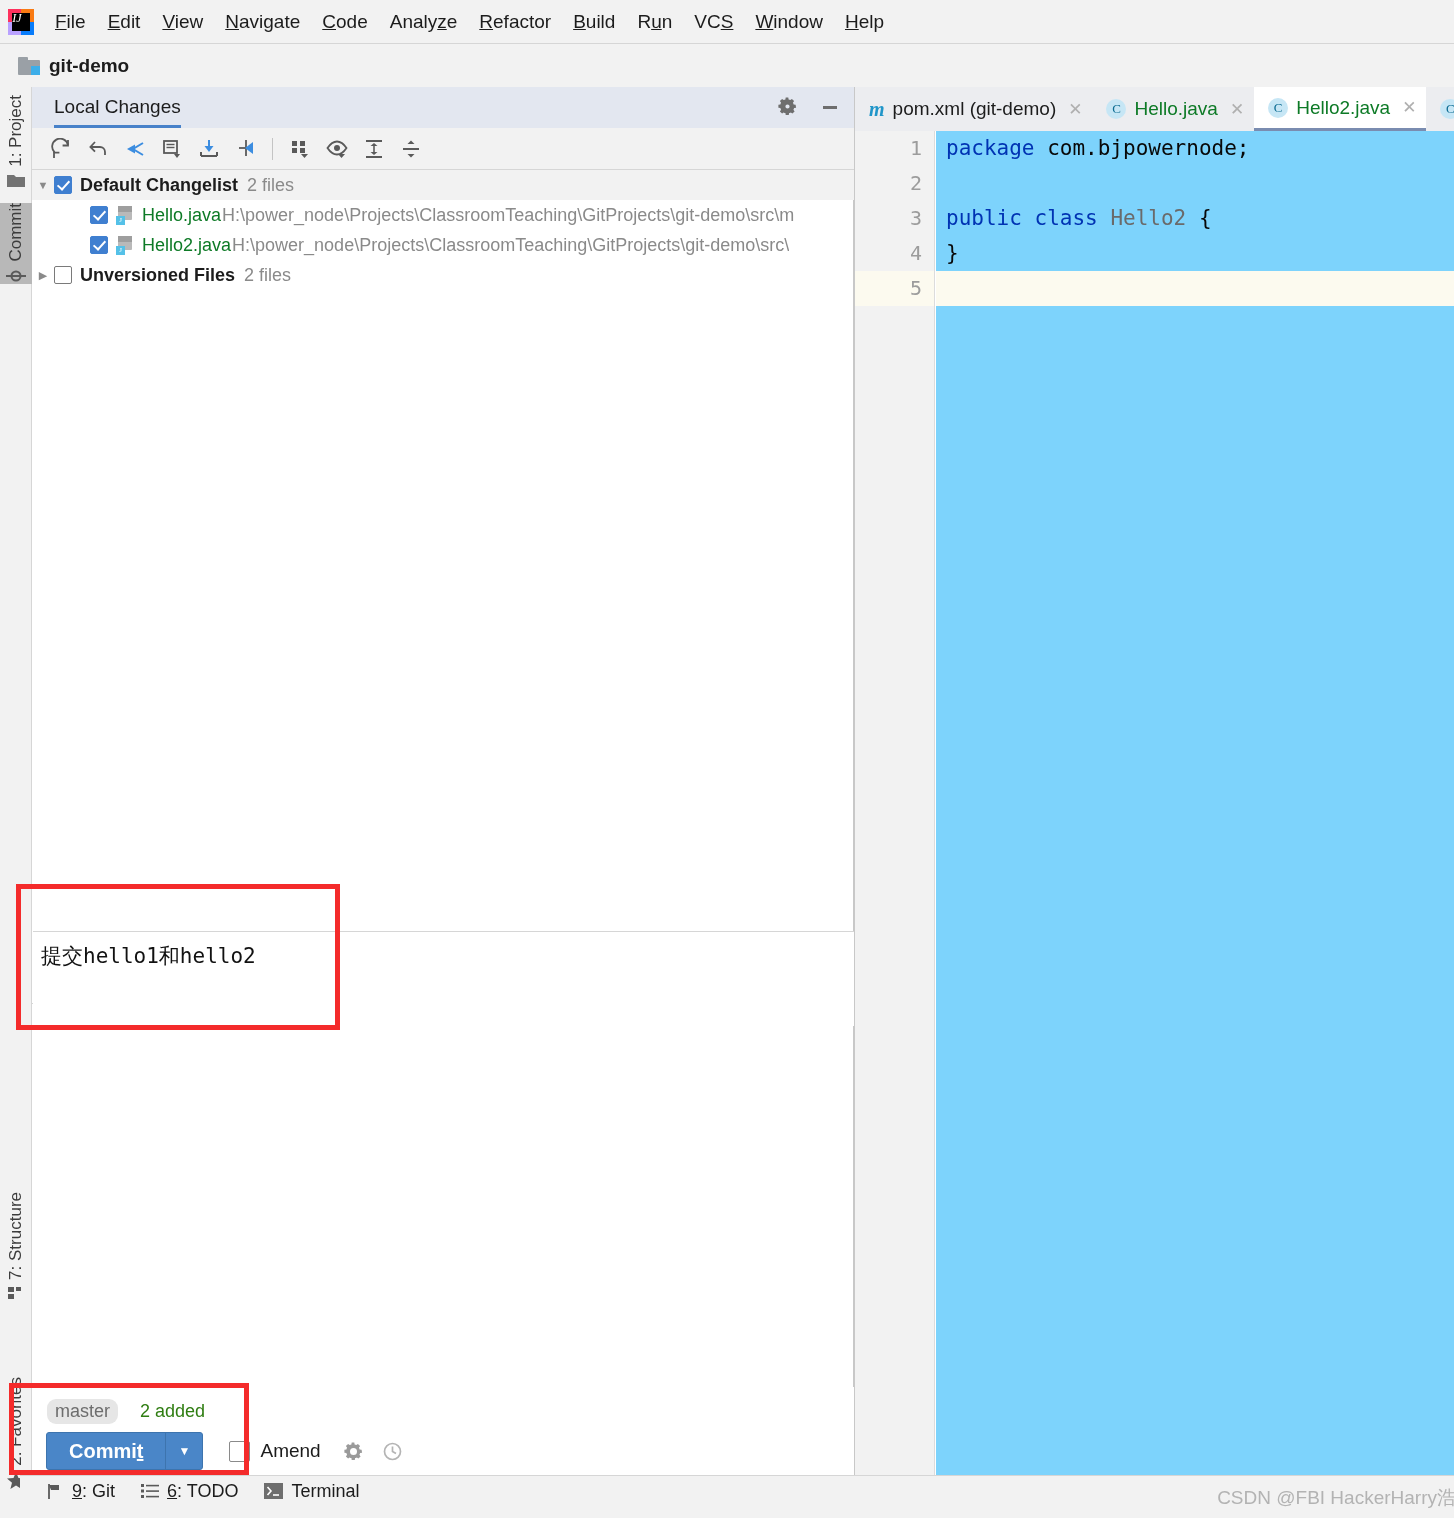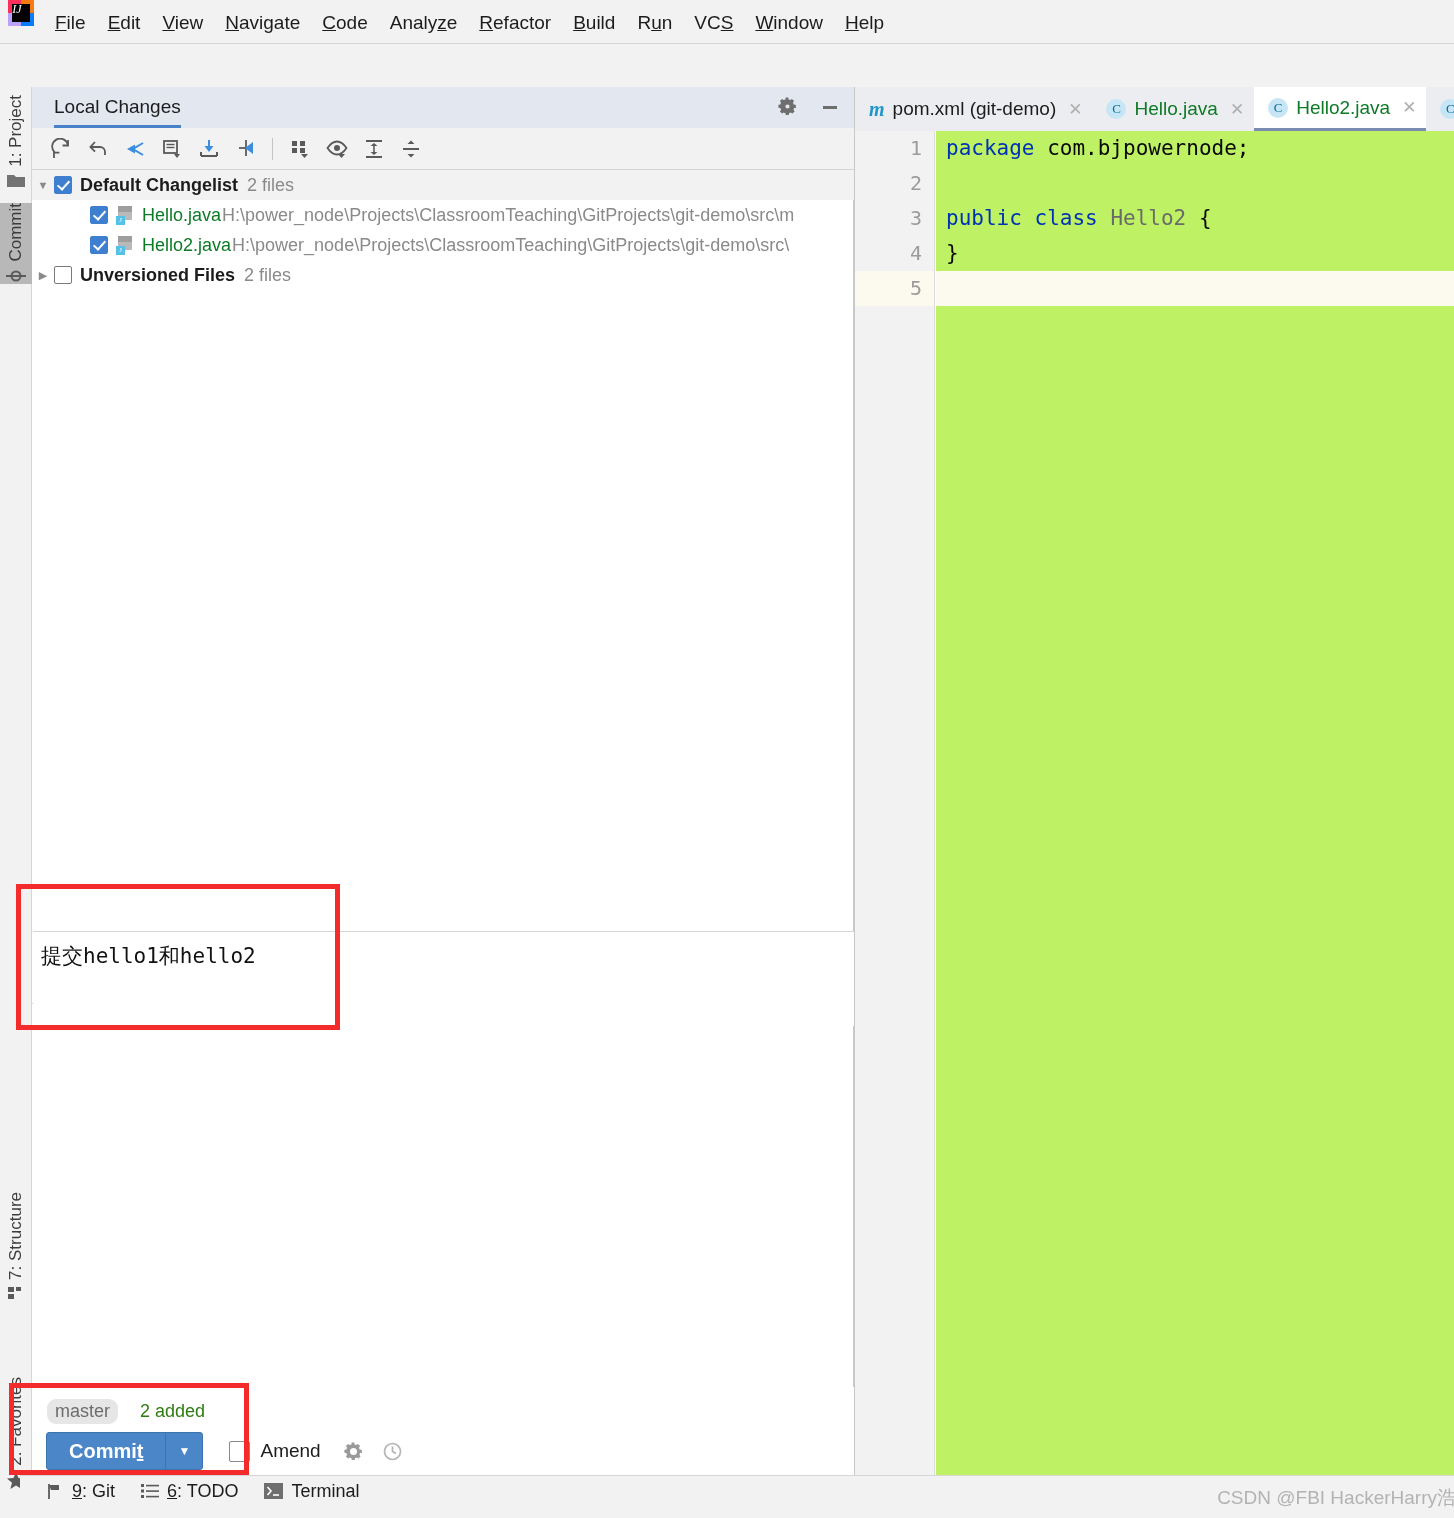--- a/index.html
+++ b/index.html
@@ -10,21 +10,21 @@
     background: #f2f2f2;
     font-family: "Liberation Sans", sans-serif;
     -webkit-font-smoothing: antialiased;
   }
   #app { position: relative; width: 1454px; height: 1518px; background:#f2f2f2; }
 
   
   .titlebar {
     position:absolute; left:0; top:0; width:1454px; height:44px;
     background:#f2f2f2; border-bottom:1px solid #d6d6d6;
-    display:flex; 
+    display:flex; align-items:center;
   }
   .ij-logo {
     width:26px; height:26px; margin-left:8px; margin-right:10px;
     position:relative; flex:0 0 auto;
   }
   .ij-logo .sq1{position:absolute;left:0;top:0;width:13px;height:13px;background:#fe315d;}
   .ij-logo .sq2{position:absolute;right:0;top:0;width:13px;height:13px;background:#f97a12;}
   .ij-logo .sq3{position:absolute;left:0;bottom:0;width:13px;height:13px;background:#b9a1ff;}
   .ij-logo .sq4{position:absolute;right:0;bottom:0;width:13px;height:13px;background:#087cfa;}
   .ij-logo .inner{position:absolute;left:4px;top:4px;width:18px;height:18px;background:#000;}
@@ -171,21 +171,21 @@
     width:20px;height:20px;border-radius:50%;background:#c6e6f5;color:#0d6c92;
     font-size:13px;line-height:20px;text-align:center;font-family:"Liberation Serif",serif;
   }
   .tabname-green { color:#0d7a26; }
   .tabname-dark { color:#1c1c1c; }
 
   .gutter { position:absolute; left:0; top:44px; width:80px; height:1344px; background:#f2f2f2; border-right:1px solid #dcdcdc;}
   .gline { text-align:right; padding-right:12px; color:#9c9c9c; font-size:20px;
            font-family:"DejaVu Sans Mono", monospace; height:35px; line-height:35px; }
   .gline.cur { background:#fcfaef; }
-  .codearea { position:absolute; left:81px; top:44px; right:0; height:1344px; background:#bef264; }
+  .codearea { position:absolute; left:81px; top:44px; right:0; height:1344px; background:#7dd3fc; }
   .cline { height:35px; line-height:35px; padding-left:10px; font-size:21px;
            font-family:"DejaVu Sans Mono", monospace; white-space:pre; }
   .cline.cur { background:#fcfaef; }
   .kw { color:#0033b3; }
   .pl { color:#080808; }
   .cls { color:#6a6a6a; }
 
   
   .statusbar {
     position:absolute; left:0; top:1475px; width:1454px; height:31px;
@@ -221,20 +221,28 @@
       <div class="menu-item">Analy<u>z</u>e</div>
       <div class="menu-item"><u>R</u>efactor</div>
       <div class="menu-item"><u>B</u>uild</div>
       <div class="menu-item">R<u>u</u>n</div>
       <div class="menu-item">VC<u>S</u></div>
       <div class="menu-item"><u>W</u>indow</div>
       <div class="menu-item"><u>H</u>elp</div>
     </div>
   </div>
 
+  <div class="projheader">
+    <div class="folder-ic">
+      <div class="tab"></div>
+        <div class="body"></div>
+        <div class="dot"></div>
+    </div>
+    <div class="name">git-demo</div>
+  </div>
 
   <div class="stripe">
     <div class="stripe-btn" style="top:8px;">
       <span class="vtext">1: Project</span>
       <span class="sic">
         <svg class="svgic" width="18" height="14" viewBox="0 0 18 14">
             <path d="M0 2h7l2 2h9v10H0z" fill="#737373"></path>
           </svg>
       </span>
     </div>

